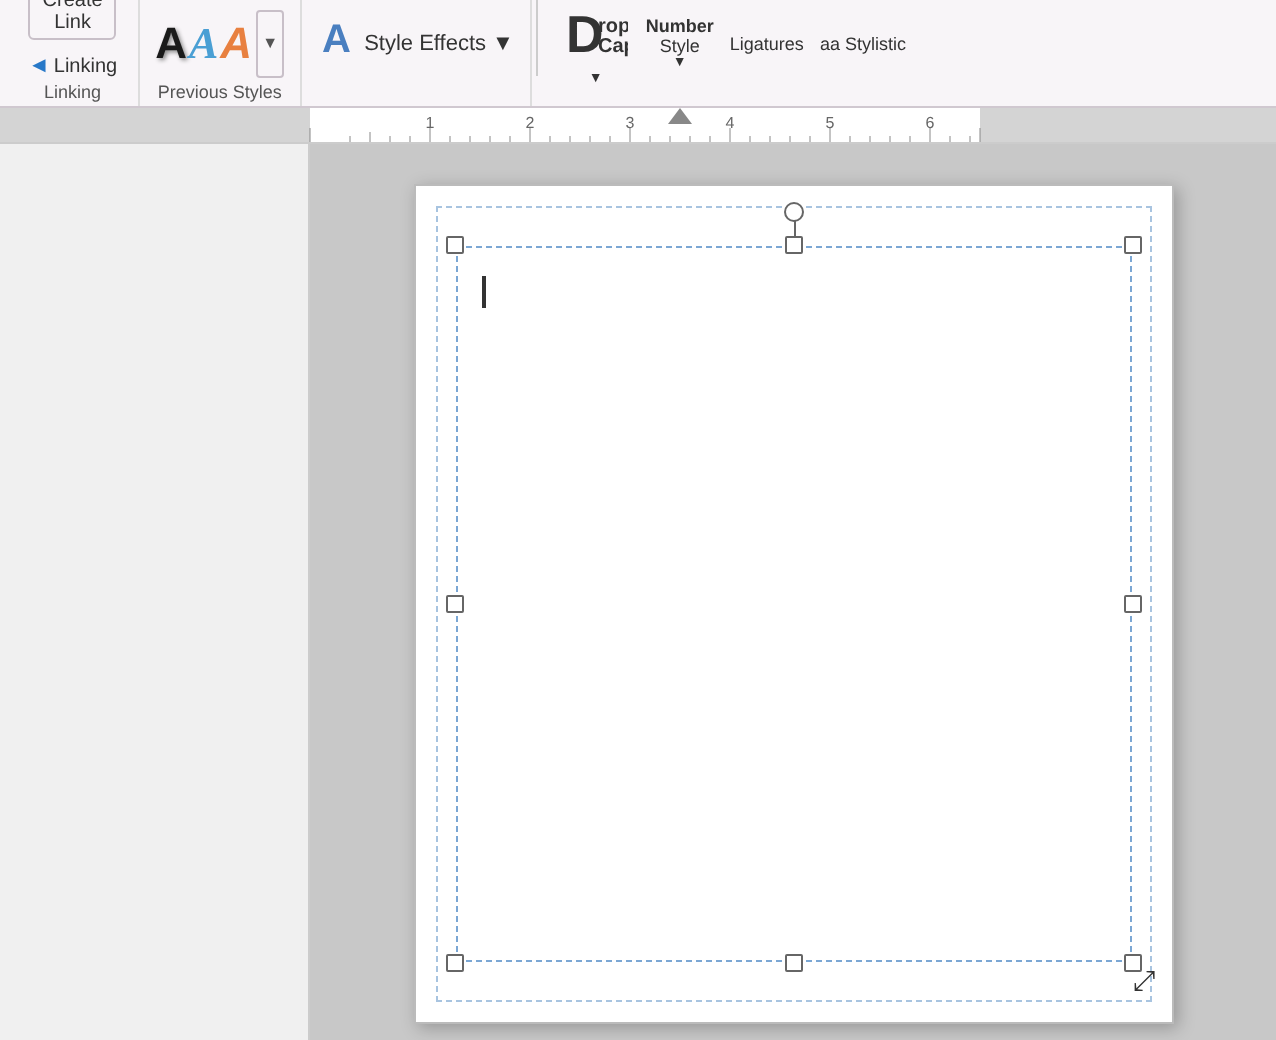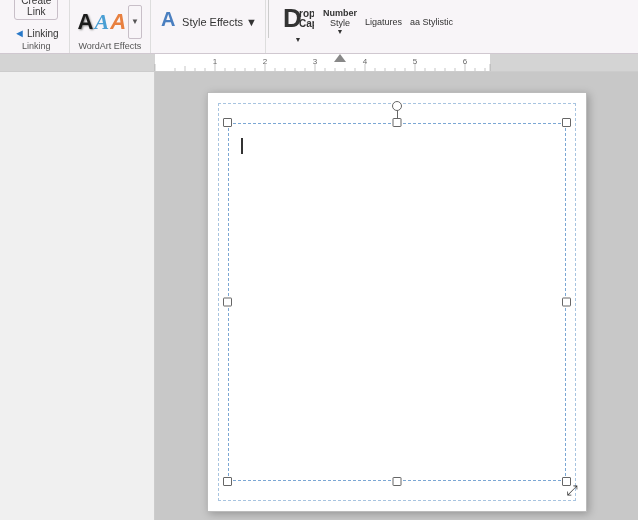--- a/index.html
+++ b/index.html
@@ -320,21 +320,21 @@
 
   <div class="toolbar-group wordart-group">
     <div class="wordart-letters">
       <span class="wa-letter wa-a1">A</span>
       <span class="wa-letter wa-a2">A</span>
       <span class="wa-letter wa-a3">A</span>
     </div>
     <button class="wordart-expand">
       <span class="expand-arrow">▼</span>
     </button>
-    <span class="group-label">WordArt Effects</span>
+    <span class="group-label">Previous Styles</span>
   </div>
 
   <div class="toolbar-group text-effects-group">
     <button class="btn-text-effects">
       <span class="text-effects-icon">
         <svg width="20" height="22" viewBox="0 0 20 22">
           <text x="2" y="18" font-size="20" font-weight="bold" fill="#4a7fc0" font-family="Arial">A</text>
         </svg>
       </span>
       <span>Style Effects</span>

